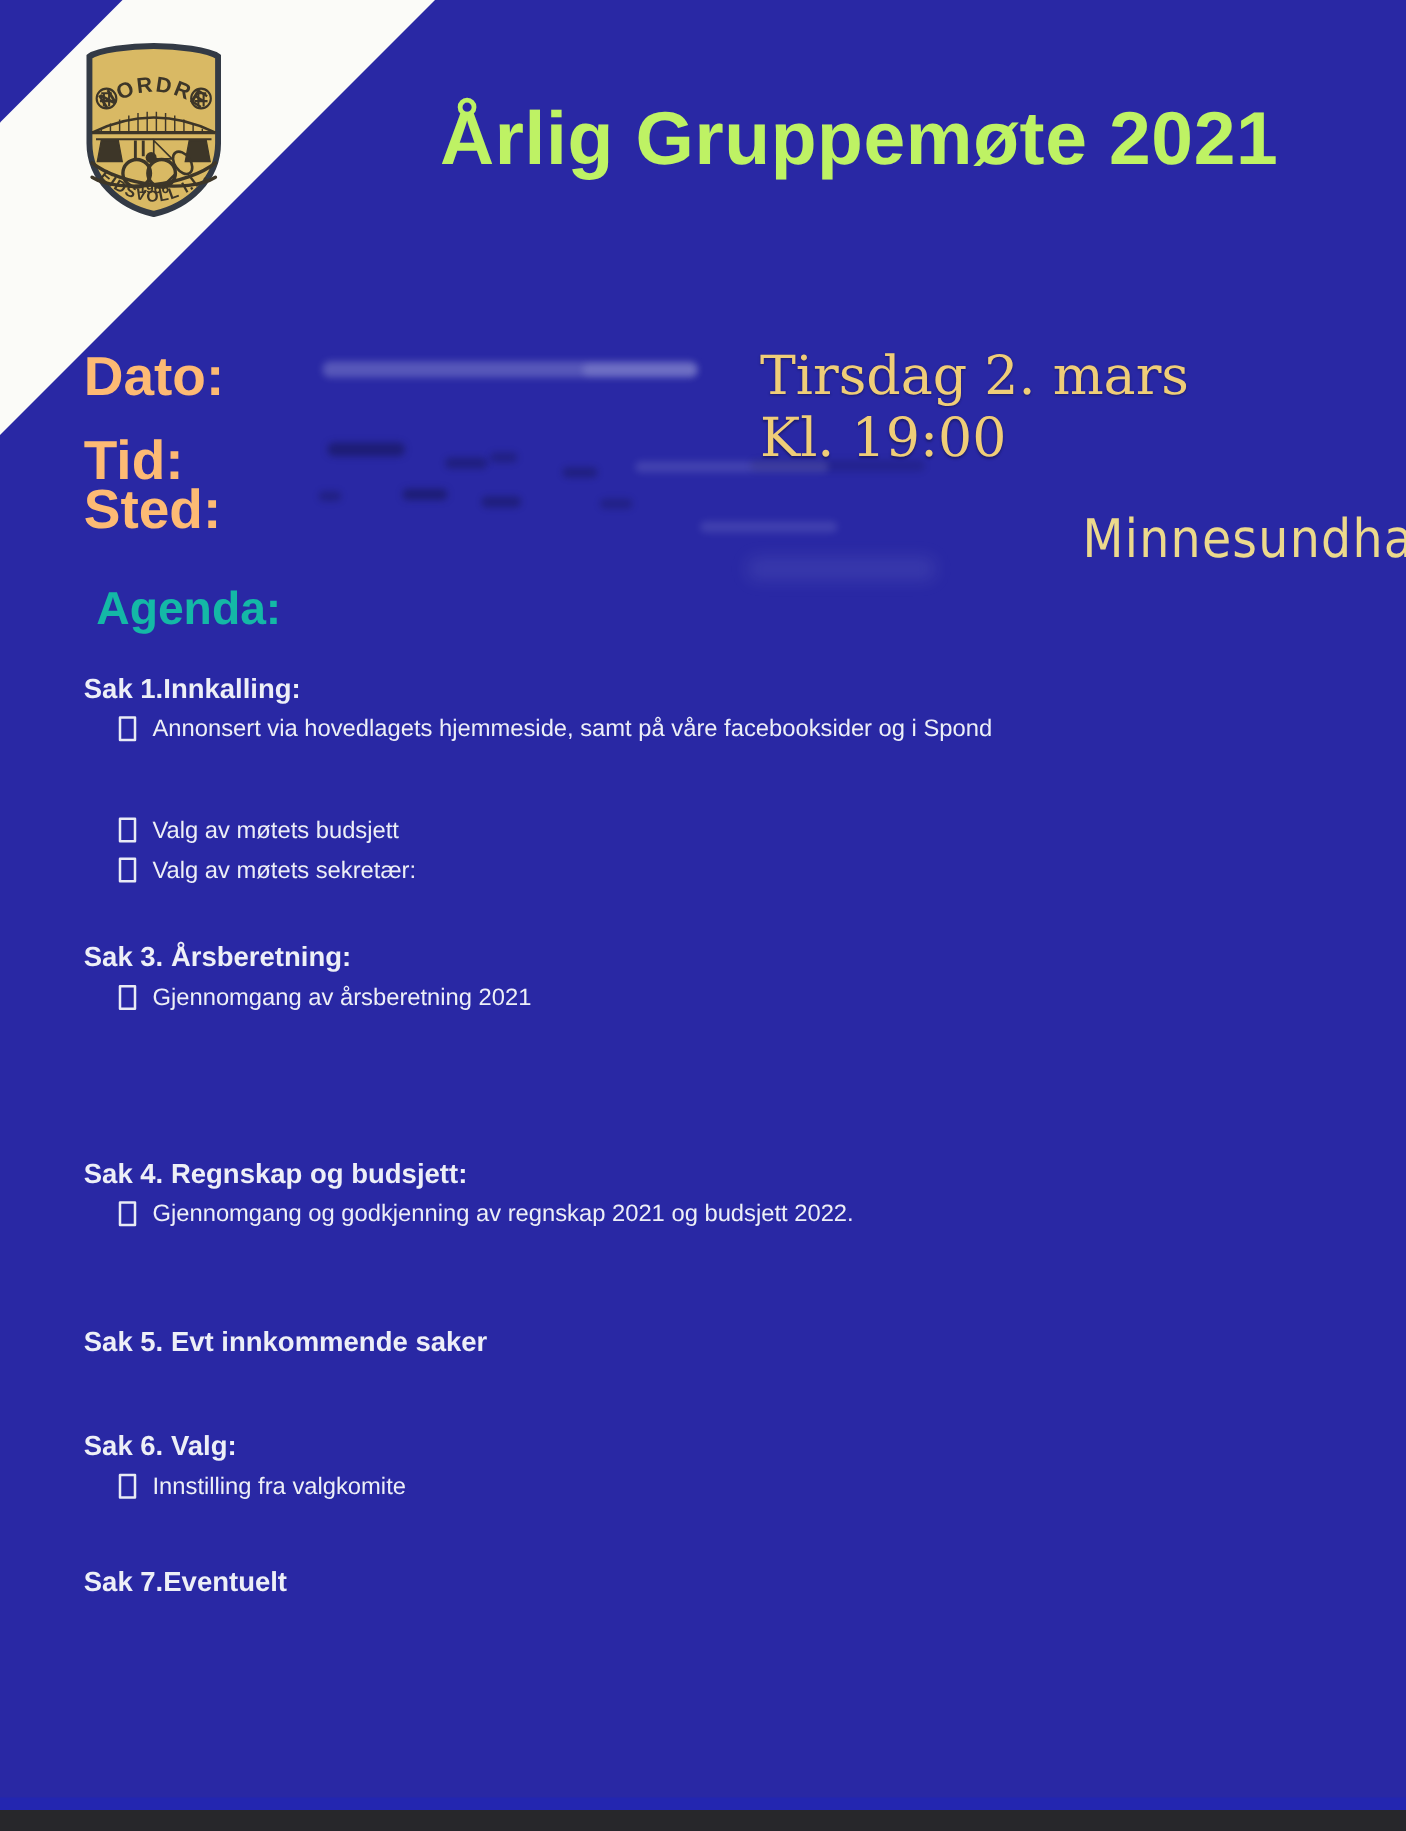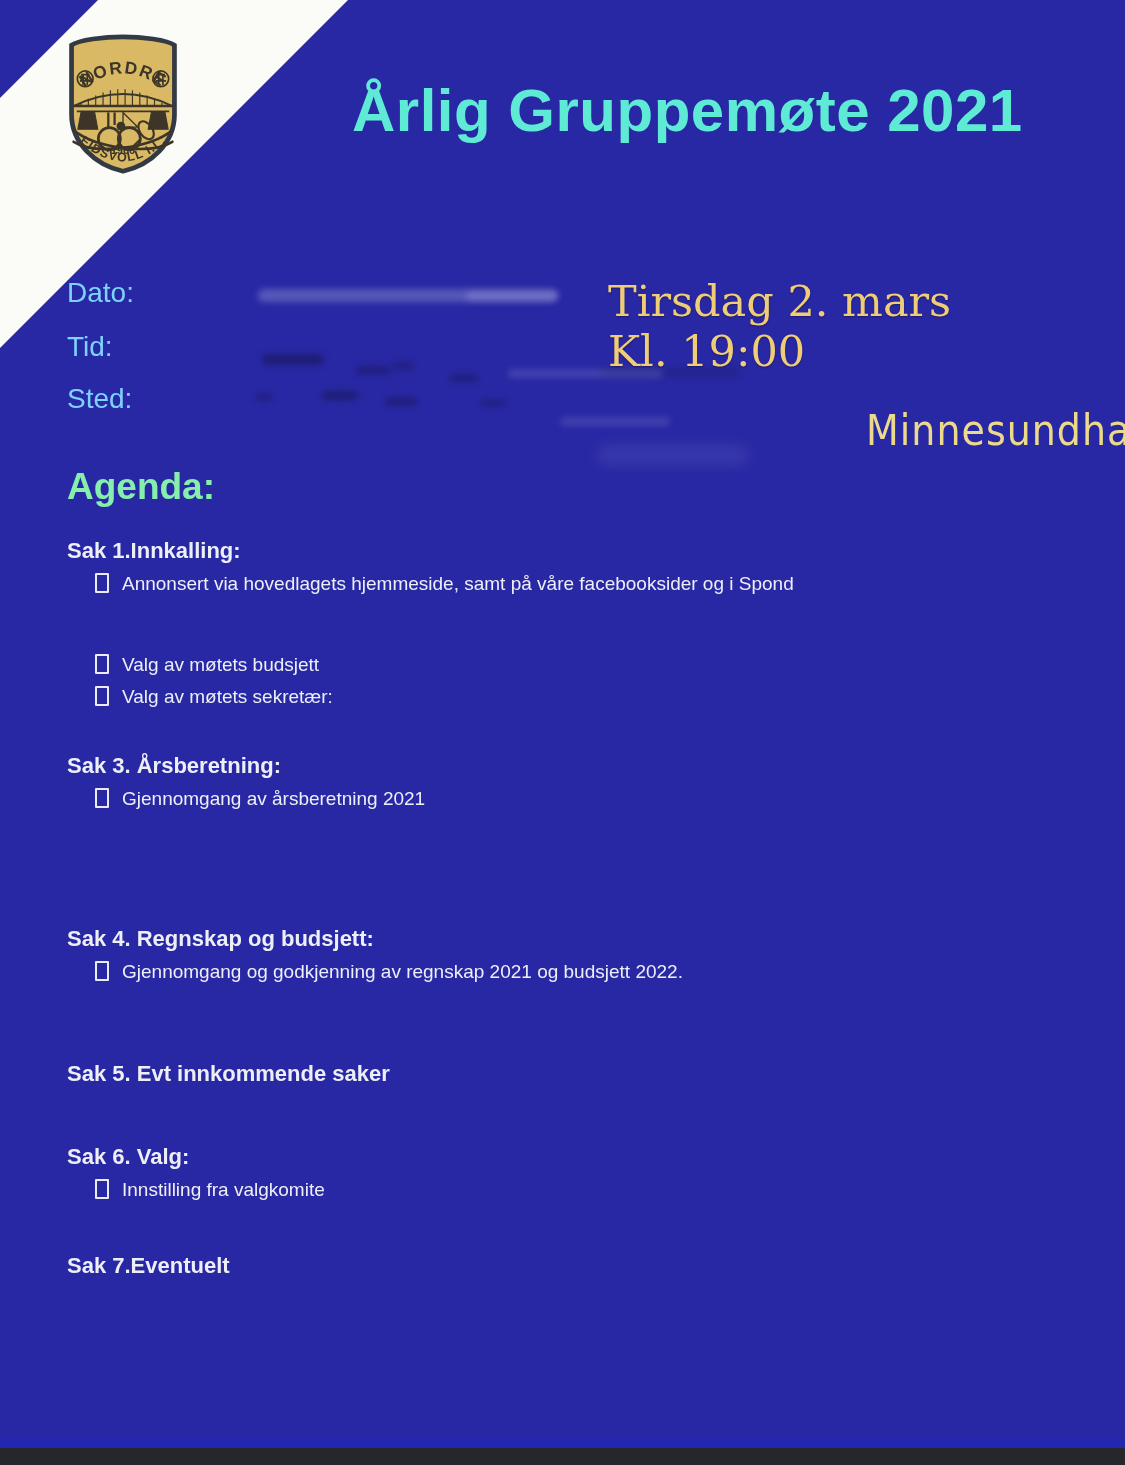--- a/index.html
+++ b/index.html
@@ -9,42 +9,42 @@
     font-family:"Liberation Sans", sans-serif;
   }
   
   .ribbon{
     position:absolute; inset:0; background:#fbfbf8;
     clip-path:polygon(98px 0, 348px 0, 0 348px, 0 98px);
   }
   .crest{ position:absolute; left:60px; top:32px; width:126px; height:144px; }
   .title{
     position:absolute; left:352px; top:76px; width:700px;
-    font-size:60px; font-weight:700; color:#5eead4; letter-spacing:0.5px;
+    font-size:60px; font-weight:700; color:#bef264; letter-spacing:0.5px;
     white-space:nowrap;
   }
   .meta-label{
-    position:absolute; left:67px; font-size:28px; font-weight:400; color:#7dd3fc;
+    position:absolute; left:67px; font-size:44px; font-weight:700; color:#fdba74;
     white-space:nowrap;
   }
-  .lbl-dato{top:277px;} .lbl-tid{top:331px;} .lbl-sted{top:383px;}
+  .lbl-dato{top:277px;} .lbl-tid{top:344px;} .lbl-sted{top:383px;}
   .hand-serif{
     position:absolute; left:608px; color:#efcd78;
     font-family:"DejaVu Serif", serif; font-size:43px; white-space:nowrap;
     text-shadow:0 1px 2px rgba(10,10,40,.45);
   }
   .hs-date{top:276px;} .hs-time{top:326px;}
   .hand-script{
     position:absolute; left:866px; top:406px; color:#ecd98c;
     font-family:"DejaVu Sans", cursive, sans-serif; font-size:38px; font-weight:400;
     letter-spacing:1px; white-space:nowrap; transform:scaleY(1.12); transform-origin:top left;
   }
   .agenda-heading{
-    position:absolute; left:67px; top:466px;
-    font-size:37px; font-weight:700; color:#86efac; white-space:nowrap;
+    position:absolute; left:77px; top:466px;
+    font-size:37px; font-weight:700; color:#14b8a6; white-space:nowrap;
   }
   .agenda-item{ position:absolute; left:67px; width:980px; color:#edeff7; }
   .item-title{ font-size:22px; font-weight:600; line-height:28px; white-space:nowrap; }
   .bullet-row{ display:flex; align-items:flex-start; padding-left:28px; margin-top:5px;
     font-size:19px; font-weight:500; line-height:27px; white-space:nowrap; }
   .bullet-box{
     flex:0 0 auto; display:inline-block; width:10px; height:16px;
     border:2.5px solid #e9ebf5; margin:3px 13px 0 0; border-radius:1px;
   }
   .it1{top:537px;} .it2{top:646px;} .it3{top:752px;} .it4{top:925px;}

